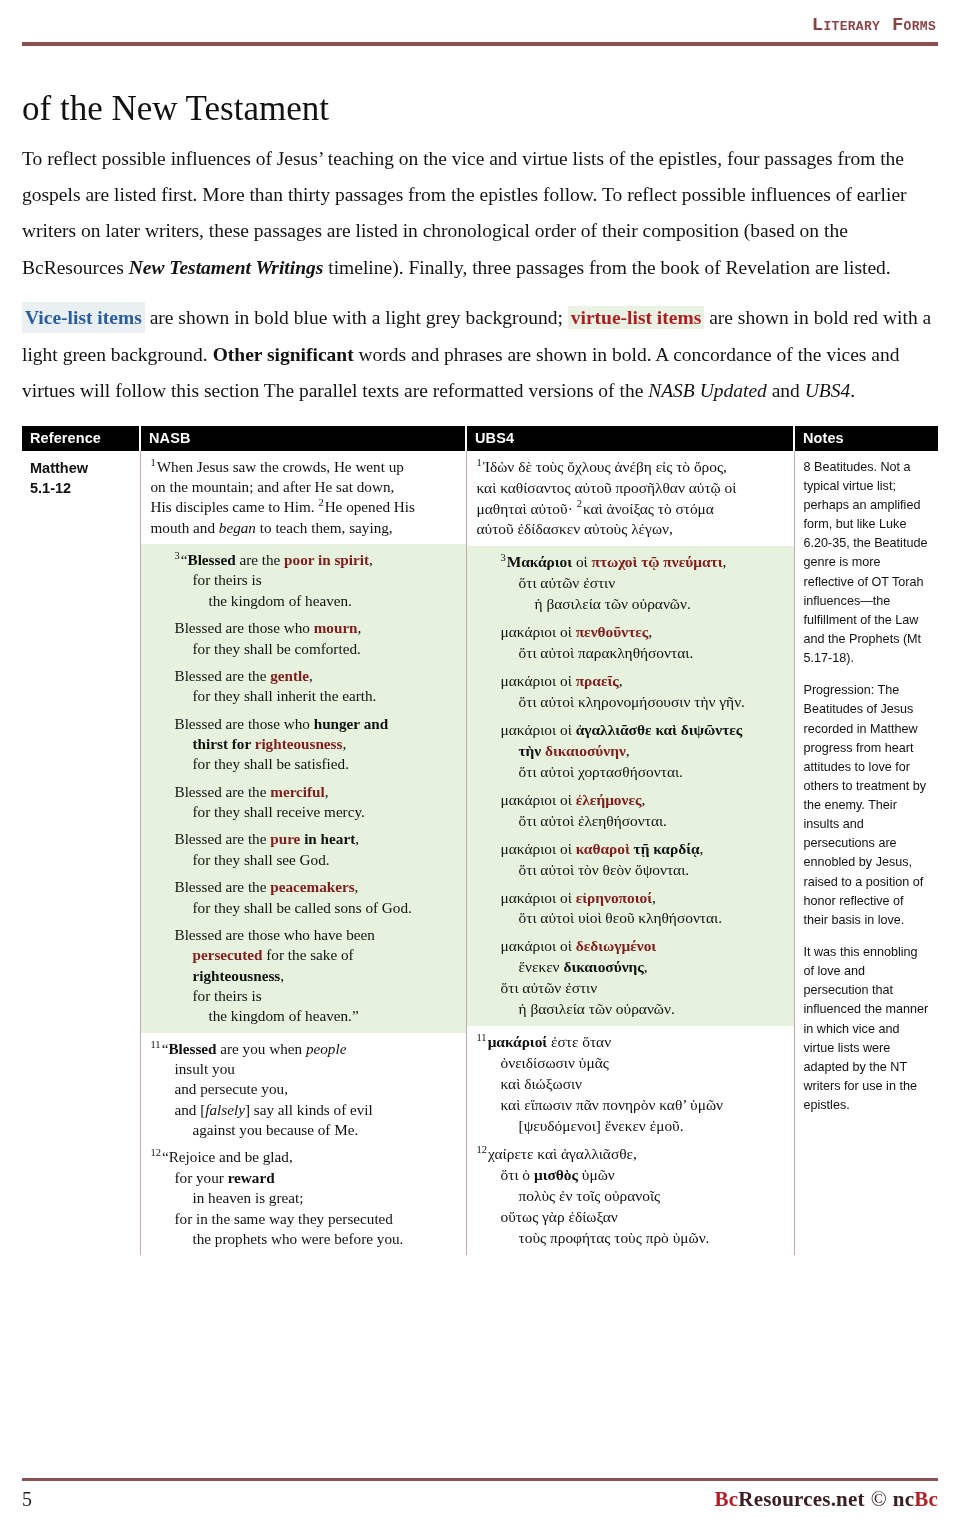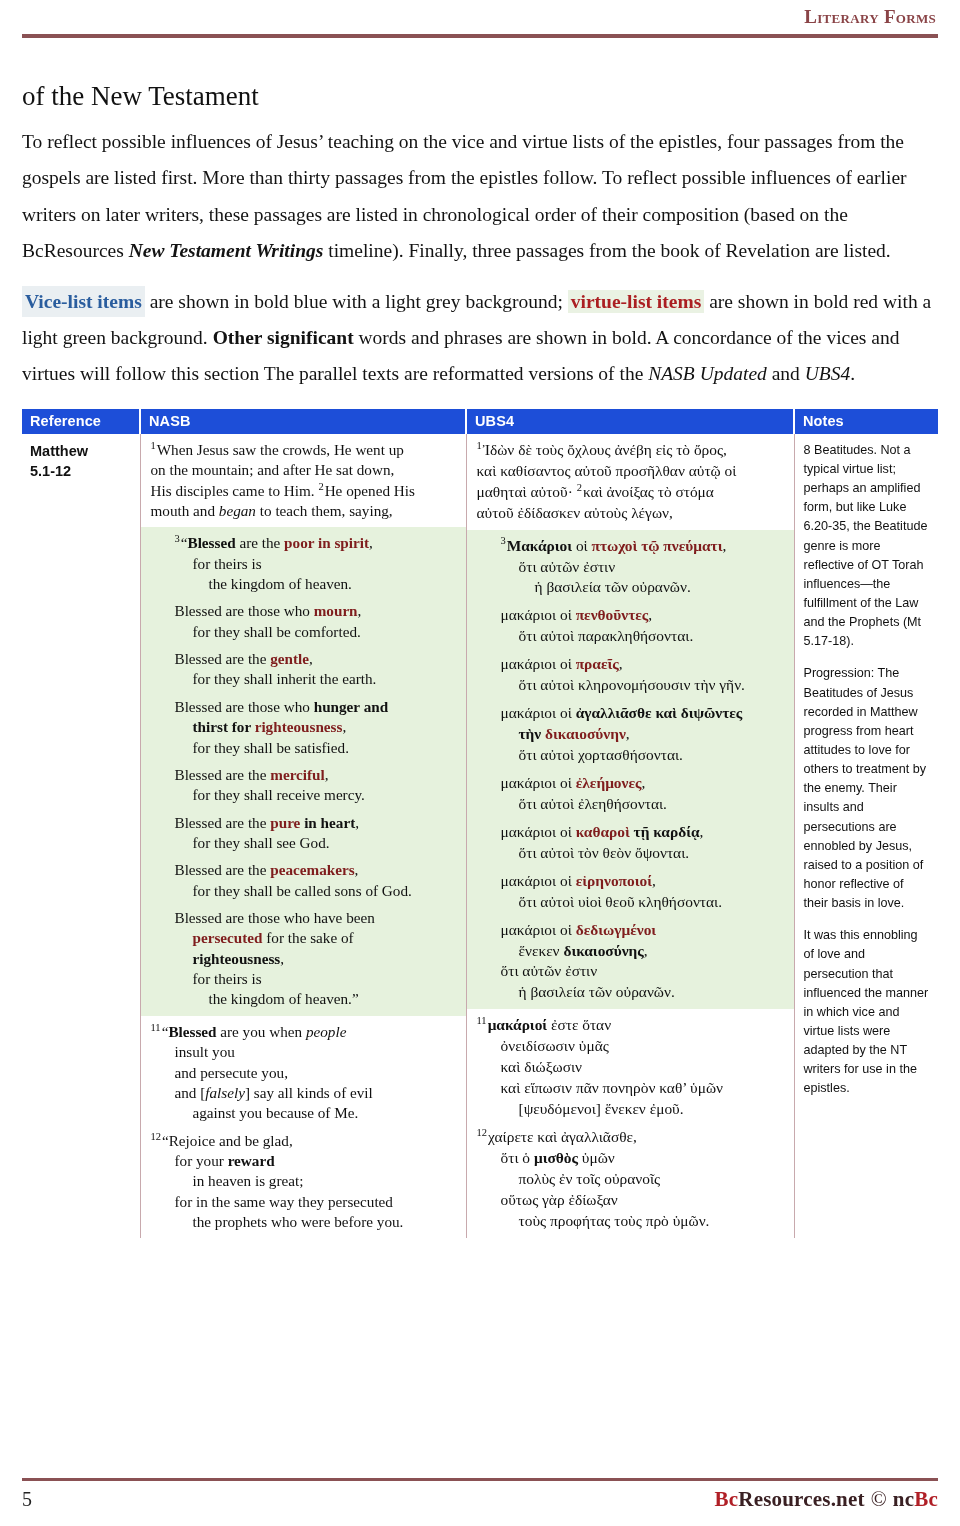--- a/index.html
+++ b/index.html
@@ -19,27 +19,27 @@
     width: 960px;
     height: 1526px;
     position: relative;
     box-sizing: border-box;
     padding: 0 22px;
   }
 
   
   .runhead {
     text-align: right;
-    font-family: Liberation Serif, serif;
+    font-family: Liberation Mono, monospace;
     font-variant: small-caps;
     font-weight: 600;
     font-size: 19px;
     letter-spacing: .3px;
     color: #8a4447;
-    padding-top: 6px;
+    padding-top: 14px;
     padding-right: 2px;
   }
   .rule-top {
     height: 4px;
     background: #8a5154;
     margin-top: 6px;
   }
 
   
   .title-block { margin-top: 44px; }
@@ -47,21 +47,21 @@
     font-family: "Liberation Serif", serif;
     font-weight: bold;
     font-size: 42px;
     line-height: 1.08;
     letter-spacing: -0.2px;
     color: #111;
   }
   .title-sub {
     font-family: "Liberation Serif", serif;
     font-weight: normal;
-    font-size: 27px;
+    font-size: 35px;
     line-height: 1.1;
     color: #111;
     margin-top: 14px;
   }
 
   
   .intro {
     margin-top: 12px;
     font-size: 19.5px;
     line-height: 1.87;
@@ -86,21 +86,21 @@
   }
 
   
   table.parallel {
     margin-top: 16px;
     border-collapse: collapse;
     width: 916px;
     table-layout: fixed;
   }
   table.parallel th {
-    background: #1d4ed8;
+    background: #000000;
     color: #ffffff;
     font-family: "Liberation Sans", sans-serif;
     font-weight: bold;
     font-size: 14.5px;
     text-align: left;
     padding: 4px 8px 5px 8px;
     border-right: 2px solid #ffffff;
     letter-spacing: .1px;
   }
   table.parallel th:last-child { border-right: none; }

